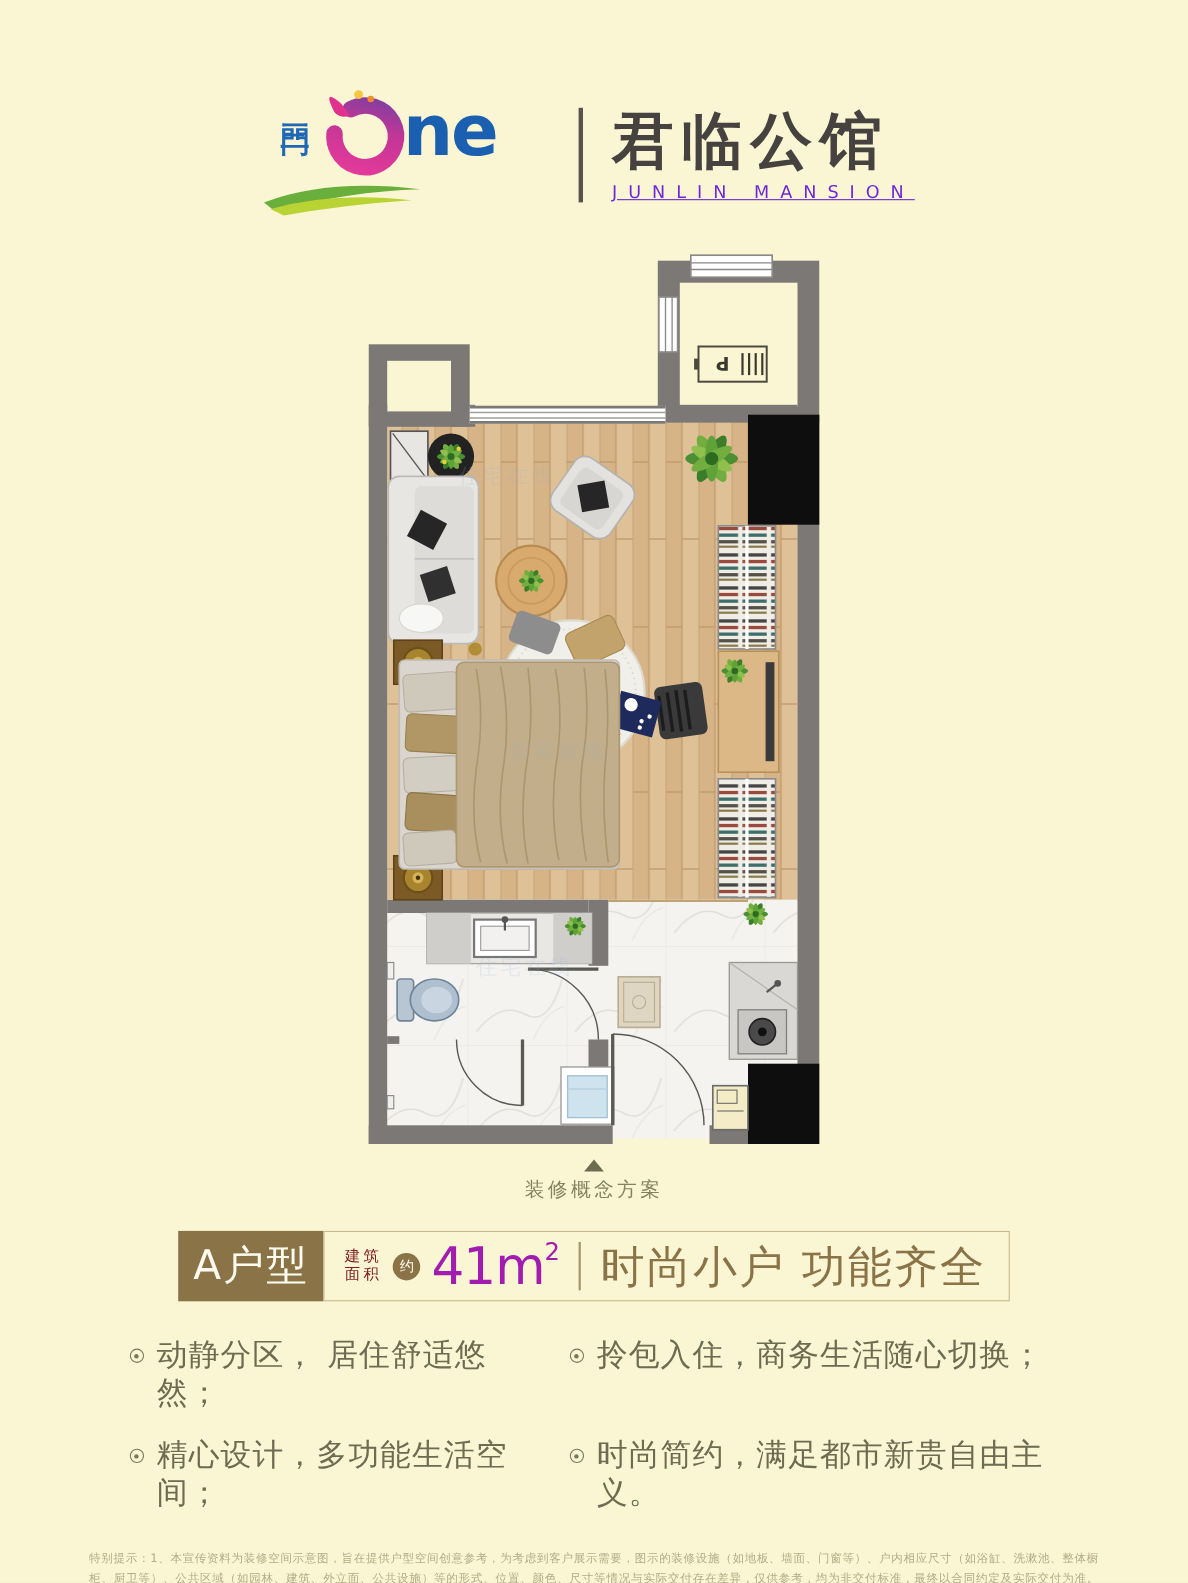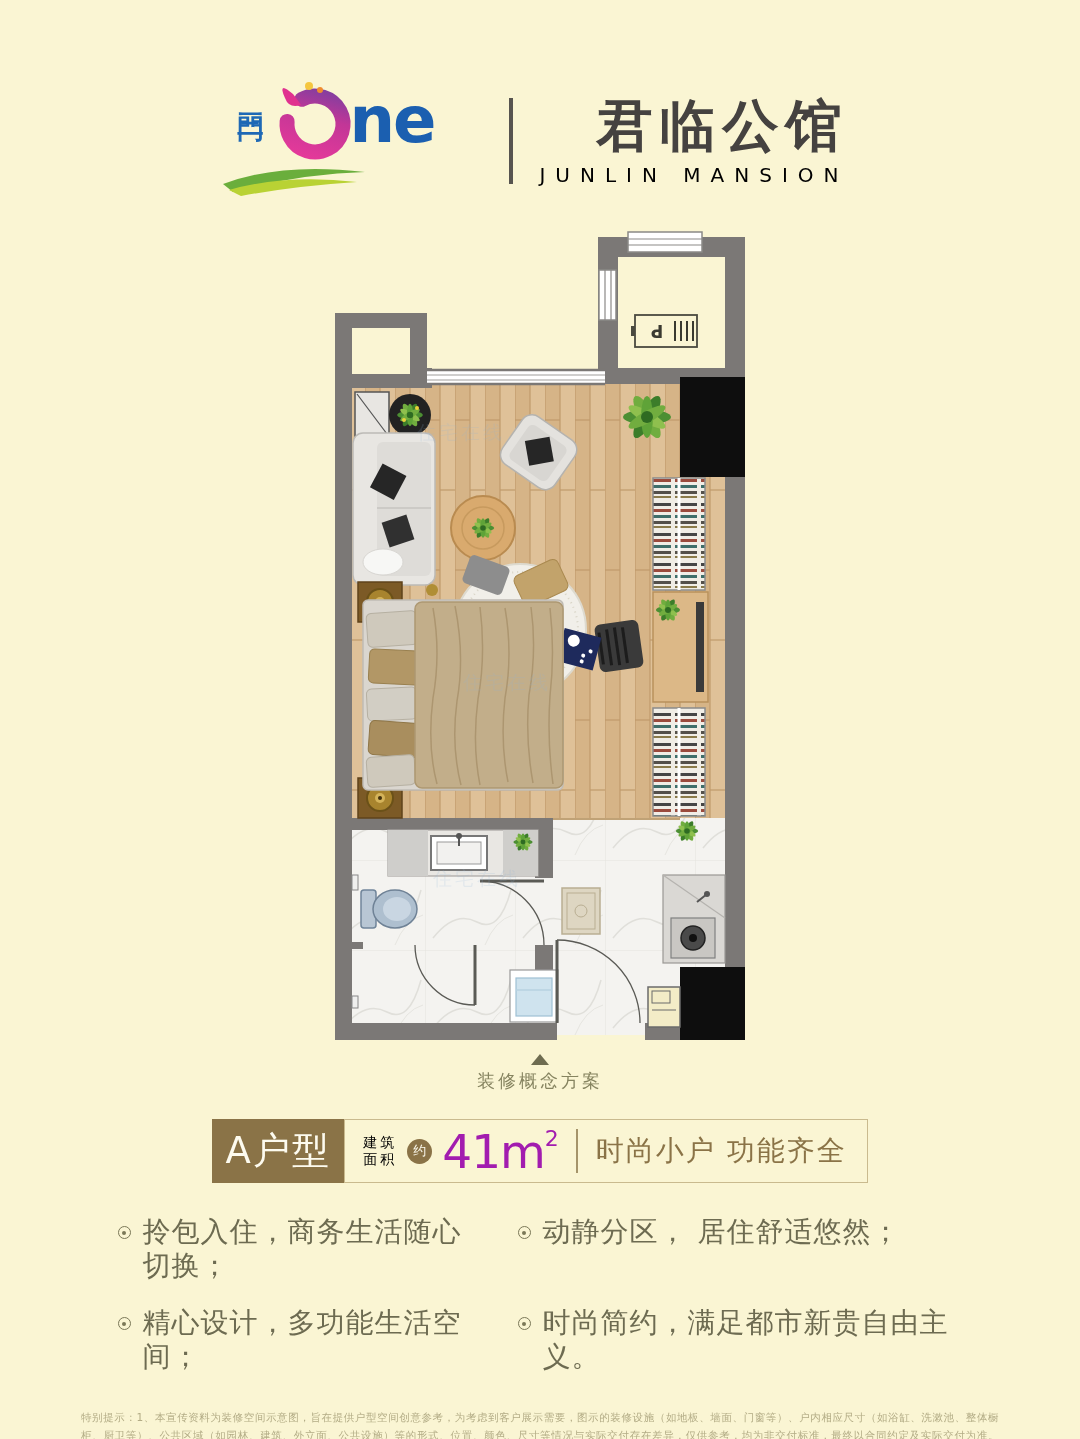--- a/index.html
+++ b/index.html
@@ -9,47 +9,47 @@
   
   .brand{display:flex;justify-content:center;align-items:center;gap:26px;padding-top:80px;}
   .brand-left{position:relative;width:252px;height:122px;}
   .sanmen{position:absolute;left:6px;top:12px;writing-mode:vertical-rl;font-size:27px;font-weight:800;
           color:#1e68b5;letter-spacing:3px;line-height:1;}
   .koi{position:absolute;left:34px;top:-8px;}
   .one-ne{position:absolute;left:118px;top:8px;font-size:64px;font-weight:800;color:#1b5fb0;letter-spacing:-2px;line-height:1;}
   .swoosh{position:absolute;left:-12px;top:82px;}
   .brand-sub{position:absolute;left:88px;top:92px;font-size:21px;color:#a1842f;letter-spacing:5px;font-weight:600;}
   .brand-divider{width:4px;height:86px;background:#57544f;}
-  .brand-right{display:flex;flex-direction:column;align-items:flex-end;}
+  .brand-right{display:flex;flex-direction:column;align-items:flex-start;}
   .brand-cn{font-size:56px;font-weight:700;color:#454240;letter-spacing:7px;line-height:1.1;}
-  .brand-en{margin-top:6px;font-size:20px;color:#000000;letter-spacing:10px;}
+  .brand-en{margin-top:6px;font-size:16px;color:#6d28d9;letter-spacing:10px;text-decoration:underline;}
 
   
   .plan-wrap{position:relative;width:410px;margin:28px auto 0;}
   .watermark{position:absolute;color:#8fb3d6;opacity:.17;font-size:19px;letter-spacing:3px;pointer-events:none;}
   .wm1{left:82px;top:190px;} .wm2{left:128px;top:440px;} .wm3{left:98px;top:636px;}
 
   .caption{margin-top:10px;text-align:center;}
   .tri{width:0;height:0;margin:0 auto;border-left:9px solid transparent;border-right:9px solid transparent;
        border-bottom:11px solid #6e6c50;}
   .caption-text{margin-top:4px;font-size:18px;color:#868460;letter-spacing:3px;}
 
   
   .badge-row{display:flex;justify-content:center;align-items:flex-start;margin-top:26px;}
   .type-badge{width:132px;height:64px;background:#8a7347;color:#fdfbef;font-size:37px;
               display:flex;align-items:center;justify-content:center;letter-spacing:2px;}
   .spec-box{height:62px;border:1px solid #c9ba8e;display:flex;align-items:center;padding:0 20px 0 18px;gap:10px;}
   .area-prefix{display:flex;flex-direction:column;justify-content:center;font-size:14px;line-height:1.25;
-               color:#000000;letter-spacing:3px;}
+               color:#7f1d1d;letter-spacing:3px;}
   .approx-circle{width:25px;height:25px;border-radius:50%;background:#8a7347;color:#fdfbef;font-size:13px;
                  display:flex;align-items:center;justify-content:center;}
   .area-value{font-size:47px;color:#a21caf;letter-spacing:-1px;display:flex;align-items:flex-start;}
   .area-value sup{font-size:22px;margin-top:2px;}
   .spec-div{width:2px;height:44px;background:#a5946a;margin:0 8px;}
-  .tagline{font-size:28px;color:#8a7347;letter-spacing:2px;}
+  .tagline{font-size:40px;color:#8a7347;letter-spacing:2px;}
 
   
   .features{display:grid;grid-template-columns:360px 445px;column-gap:40px;row-gap:24px;
             justify-content:center;margin-top:32px;}
   .feature{display:flex;align-items:flex-start;gap:12px;}
   .bullet{flex:0 0 auto;width:11px;height:11px;margin-top:11px;border:1.5px solid #7a7858;border-radius:50%;
           display:flex;align-items:center;justify-content:center;}
   .dot{width:4px;height:4px;background:#7a7858;border-radius:50%;}
   .feature-text{font-size:28px;color:#6d6b51;letter-spacing:1px;line-height:1.2;}
 
@@ -363,27 +363,27 @@
       <div class="spec-div"></div>
       <div class="tagline">时尚小户 功能齐全</div>
     </div>
   </div>
 
   <div class="features">
     <div class="feature">
       <span class="bullet">
           <span class="dot"></span>
         </span>
-      <span class="feature-text">拎包入住，商务生活随心切换；</span>
+      <span class="feature-text">动静分区， 居住舒适悠然；</span>
     </div>
     <div class="feature">
       <span class="bullet">
           <span class="dot"></span>
         </span>
-      <span class="feature-text">动静分区， 居住舒适悠然；</span>
+      <span class="feature-text">拎包入住，商务生活随心切换；</span>
     </div>
     <div class="feature">
       <span class="bullet">
           <span class="dot"></span>
         </span>
       <span class="feature-text">精心设计，多功能生活空间；</span>
     </div>
     <div class="feature">
       <span class="bullet">
           <span class="dot"></span>

